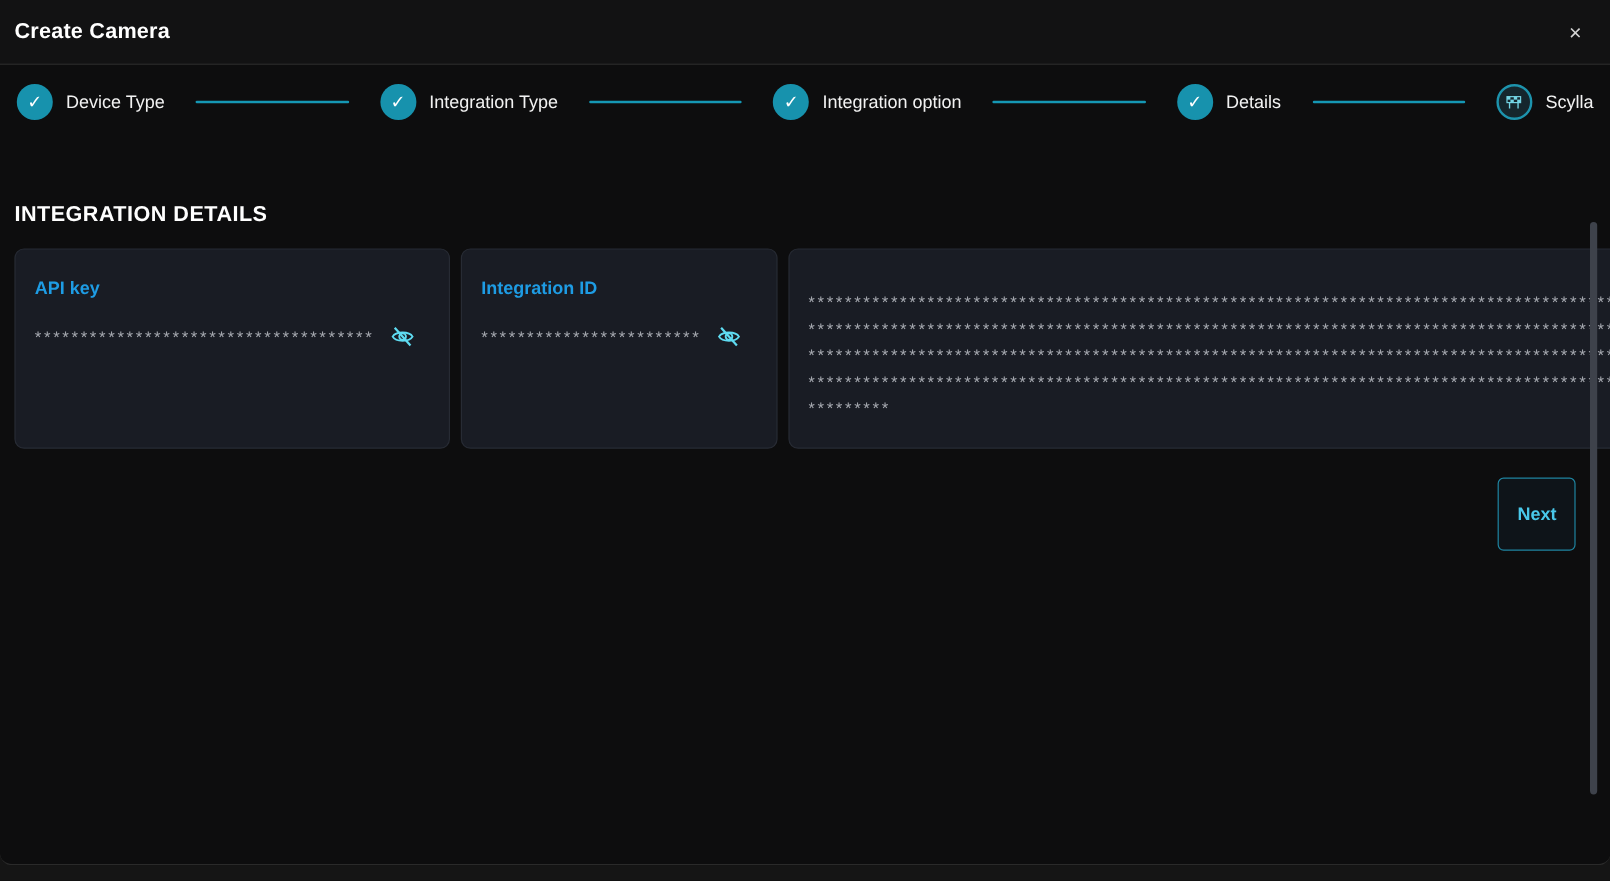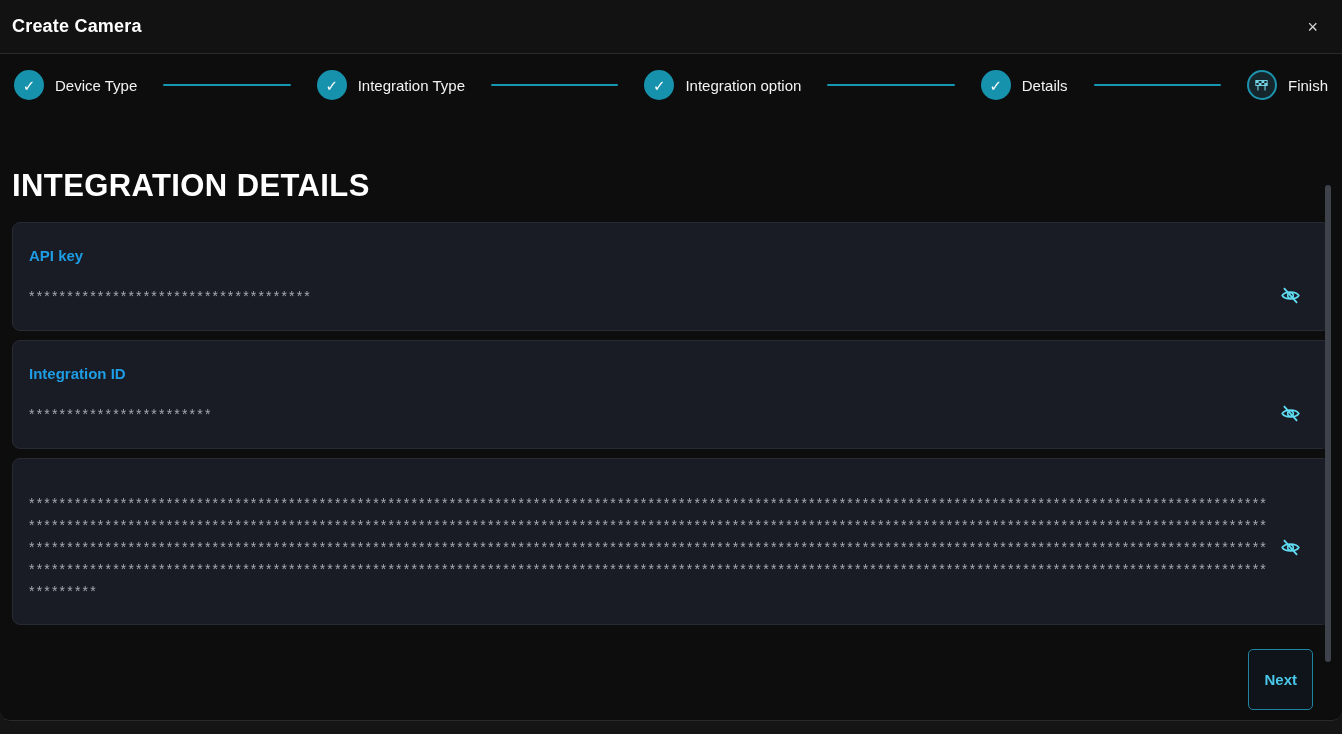--- a/index.html
+++ b/index.html
@@ -39,25 +39,25 @@
   }
   .step-circle.upcoming{
     background:#15262d;border:2px solid #1d93ad;
   }
   .check{color:#ffffff;font-size:15px;font-weight:bold;line-height:1;}
   .step-label{color:#f2f2f2;font-size:15px;font-weight:normal;white-space:nowrap;}
   .connector{flex:1 1 auto;height:2px;background:#1597b4;margin:0 26px;border-radius:1px;}
   
   .content{padding:0 12px;box-sizing:border-box;}
   .section-title{
-    margin:52px 0 0 0;color:#ffffff;font-size:31px;font-weight:800;
+    margin:52px 0 0 0;color:#ffffff;font-size:18px;font-weight:800;
     letter-spacing:.4px;
   }
   .section-subtitle{margin-top:6px;color:#8b8b8b;font-size:13px;}
-  .cards{margin-top:18px;display:flex;flex-direction:column;gap:9px;}
+  .cards{margin-top:18px;display:flex;flex-direction:row;gap:9px;}
   .card{
     background:#191c24;border:1px solid #272b34;border-radius:8px;
     padding:24px 16px 22px 16px;box-sizing:border-box;
   }
   .field-label{color:#1e9ce4;font-size:15px;font-weight:bold;}
   .value-row{display:flex;align-items:center;margin-top:19px;}
   .card.push .value-row{margin-top:9px;}
   .masked{
     flex:1 1 auto;min-width:0;color:#a6a9b0;font-size:14px;
     letter-spacing:2.2px;line-height:22px;
@@ -131,21 +131,21 @@
             <rect x="4" y="5" width="16" height="7" fill="none" stroke="#74d4e4" stroke-width="1.4"></rect>
             <rect x="4" y="5" width="4" height="3.5" fill="#74d4e4"></rect>
             <rect x="12" y="5" width="4" height="3.5" fill="#74d4e4"></rect>
             <rect x="8" y="8.5" width="4" height="3.5" fill="#74d4e4"></rect>
             <rect x="16" y="8.5" width="4" height="3.5" fill="#74d4e4"></rect>
             <line x1="7" y1="12" x2="7" y2="19" stroke="#74d4e4" stroke-width="1.6"></line>
             <line x1="17" y1="12" x2="17" y2="19" stroke="#74d4e4" stroke-width="1.6"></line>
           </svg>
         </span>
       </div>
-      <span class="step-label">Finish</span>
+      <span class="step-label">Scylla</span>
     </div>
   </div>
 
   <div class="content">
     <h1 class="section-title">INTEGRATION DETAILS</h1>
 
     <div class="cards">
 
       <div class="card">
         <div class="field-label">API key</div>

